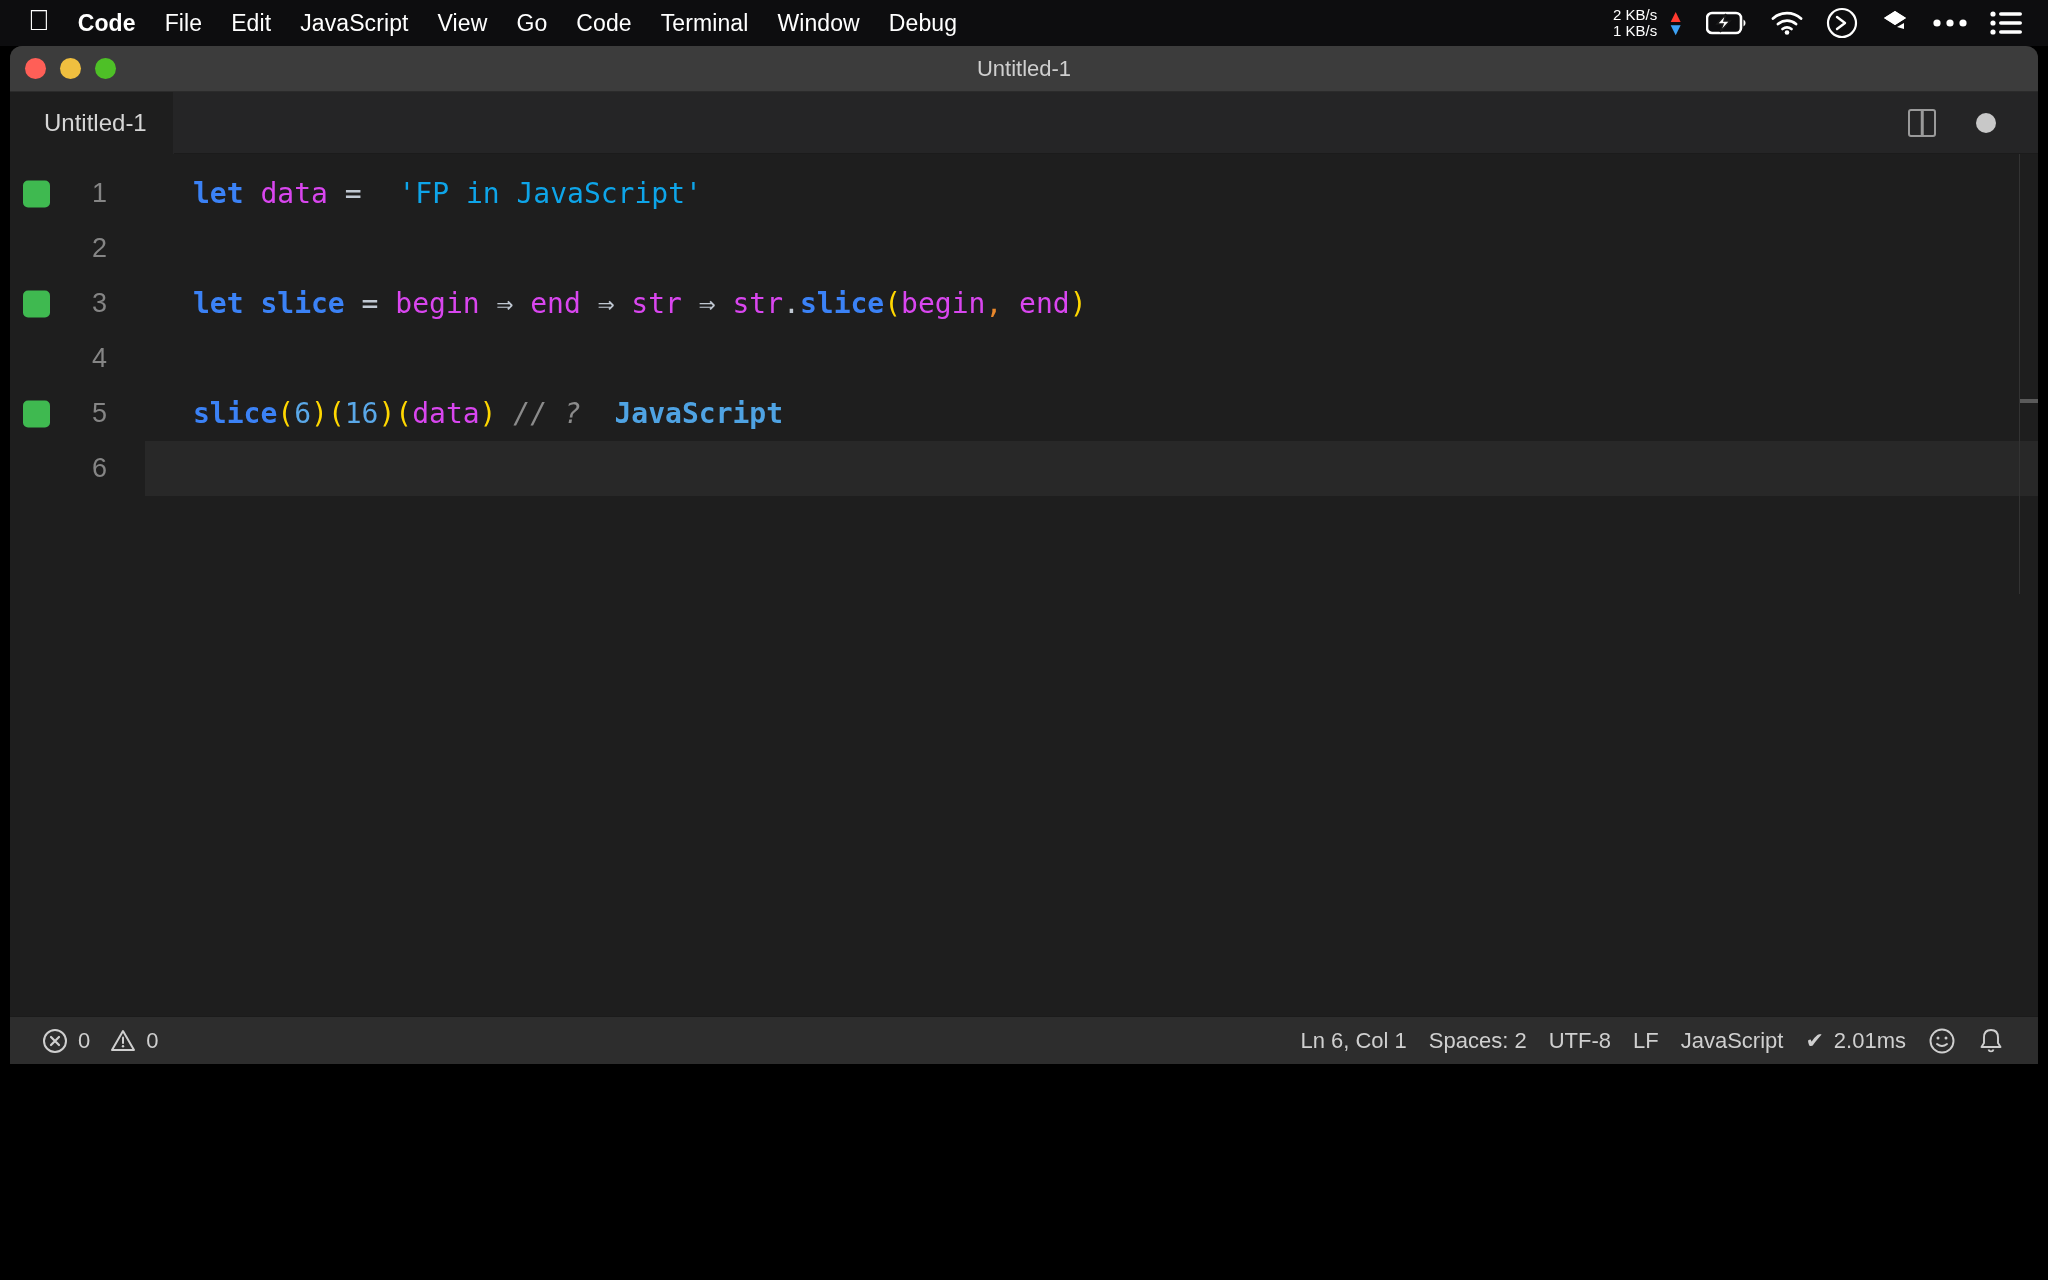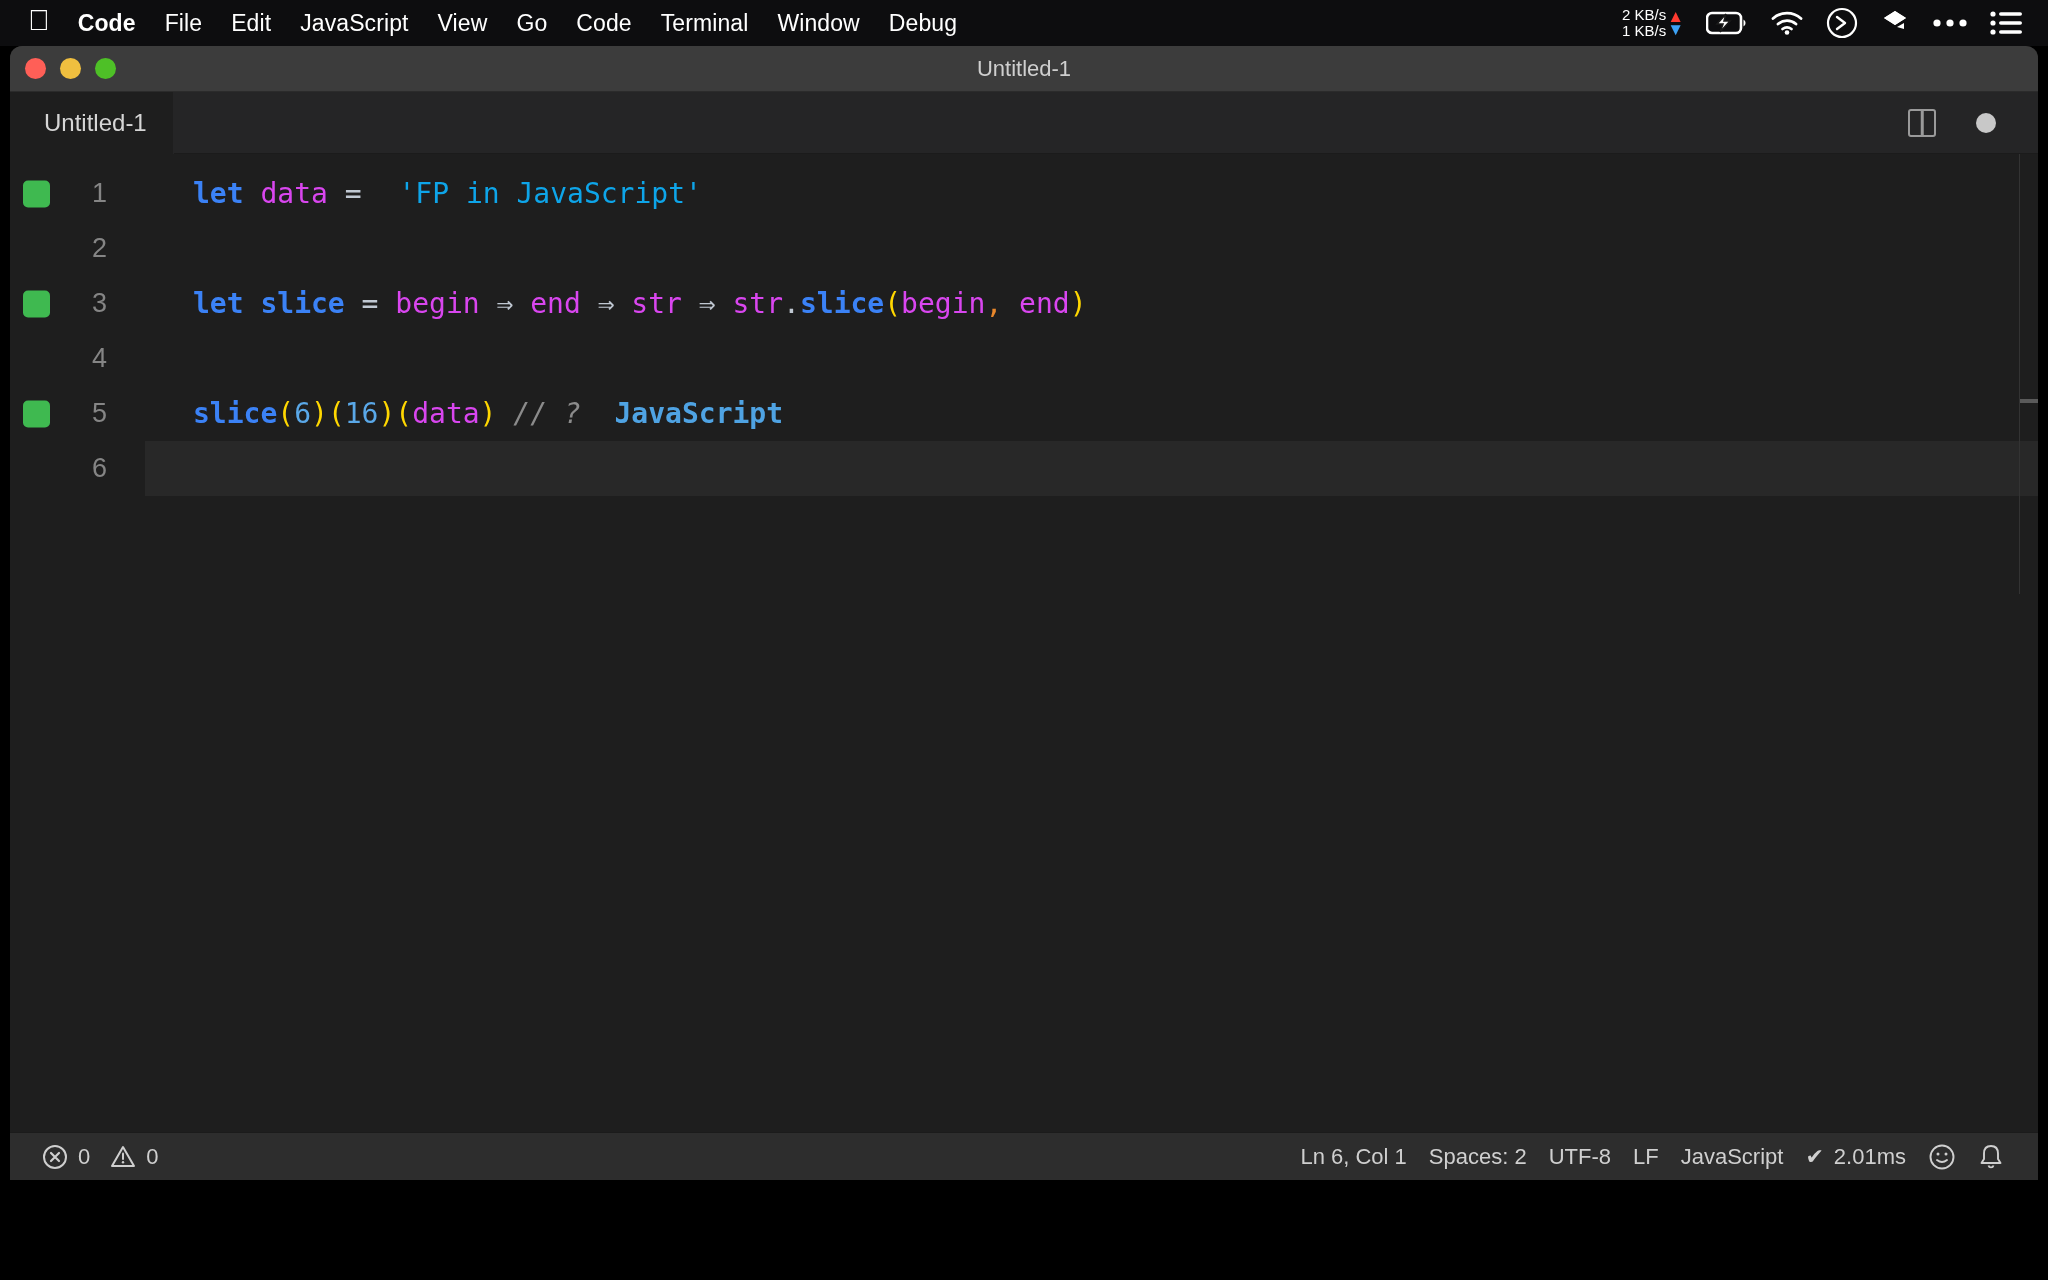--- a/index.html
+++ b/index.html
@@ -25,35 +25,35 @@
   .menu-item{
     font-size:23px; color:#fff; margin-right:29px; white-space:nowrap;
     letter-spacing:.1px;
   }
   .menu-item.bold{ font-weight:bold; }
   #menu-right{
     margin-left:auto; display:flex; align-items:center; gap:22px;
     padding-right:8px;
   }
   #net-speed{
-    display:flex; align-items:center; gap:1px;
+    display:flex; align-items:center; gap:10px;
   }
   #net-rates{
     font-size:15px; line-height:16px; text-align:right; color:#fff;
   }
   #net-arrows{ display:flex; flex-direction:column; line-height:13px; font-size:17px;}
   .arrow-up{ color:#ff3b30; }
   .arrow-dn{ color:#3da2f5; }
 
   .mb-icon{ display:flex; align-items:center; justify-content:center; color:#fff; }
 
   
   #window{
     position:absolute; left:10px; top:46px;
-    width:2028px; height:1134px;
+    width:2028px; height:1018px;
     background:#1e1e1e;
     border-radius:12px 12px 0 0;
     overflow:hidden;
   }
   #titlebar{
     position:relative; height:46px; width:100%;
     background:#3c3c3c;
     border-bottom:1px solid #2b2b2b;
     display:flex; align-items:center;
   }

